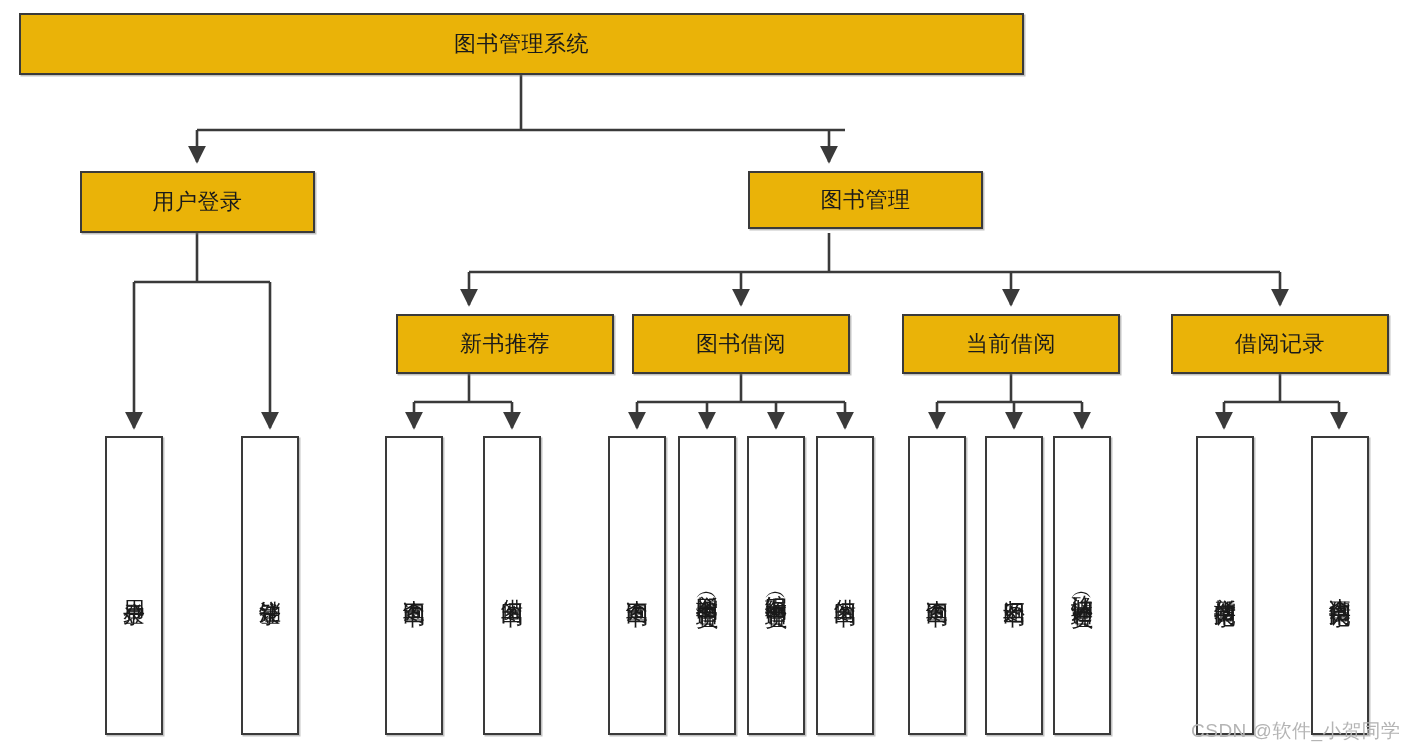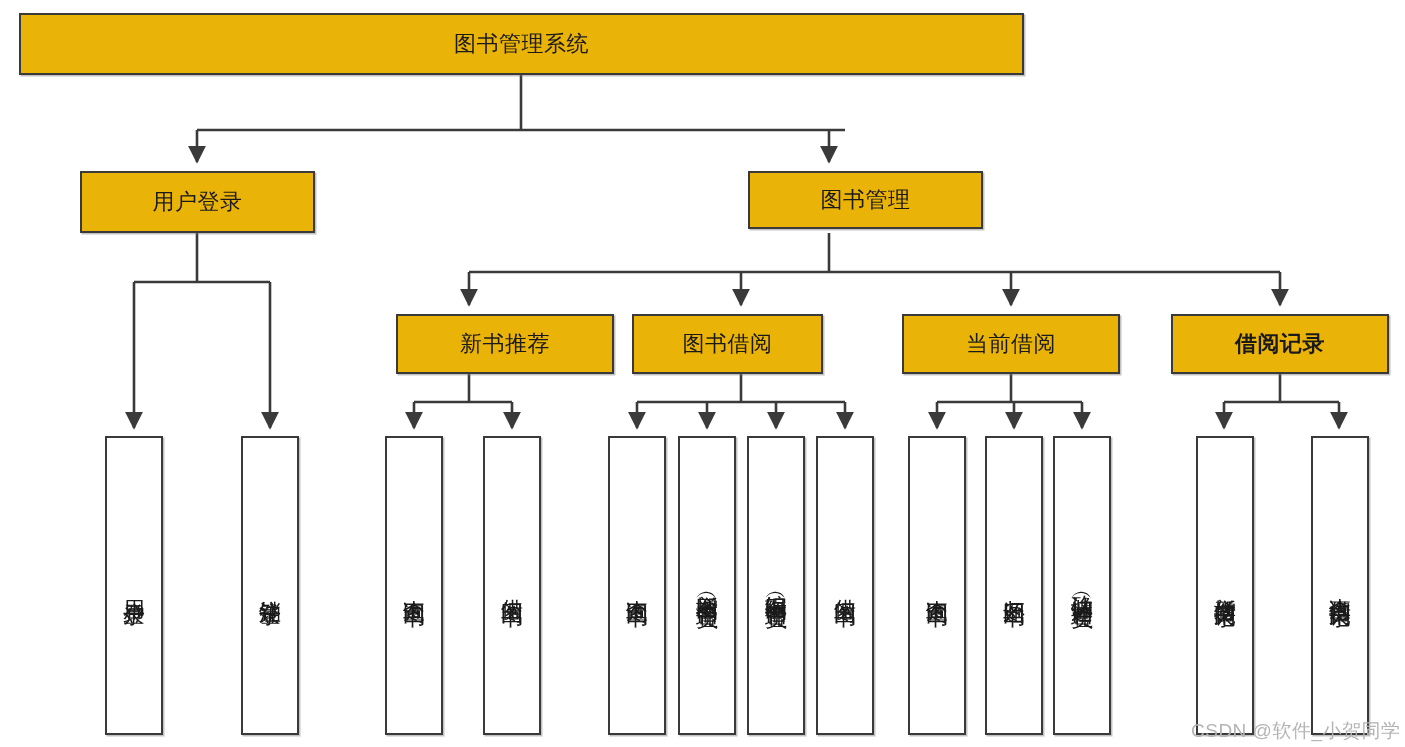--- a/index.html
+++ b/index.html
@@ -140,27 +140,27 @@
   <div class="node-box" style="left:80px; top:171px; width:235px; height:62px;">
     <span class="node-label">用户登录</span>
   </div>
   <div class="node-box" style="left:748px; top:171px; width:235px; height:58px;">
     <span class="node-label">图书管理</span>
   </div>
 
   <div class="node-box" style="left:360px; top:314px; width:218px; height:60px;margin-left:36px;">
     <span class="node-label">新书推荐</span>
   </div>
-  <div class="node-box" style="left:632px; top:314px; width:191px; height:60px;">
+  <div class="node-box" style="left:632px; top:314px; width:218px; height:60px;">
     <span class="node-label">图书借阅</span>
   </div>
   <div class="node-box" style="left:902px; top:314px; width:218px; height:60px;text-align:right;">
     <span class="node-label">当前借阅</span>
   </div>
-  <div class="node-box" style="left:1171px; top:314px; width:218px; height:60px;font-weight:bold;">
+  <div class="node-box" style="left:1171px; top:314px; width:218px; height:60px;">
     <span class="node-label">借阅记录</span>
   </div>
 
   <div class="leaf-box" style="left:105px; top:436px; width:58px; height:299px;">
     <span class="leaf-label">用户登录</span>
   </div>
   <div class="leaf-box" style="left:241px; top:436px; width:58px; height:299px;">
     <span class="leaf-label">注销登录</span>
   </div>
 

